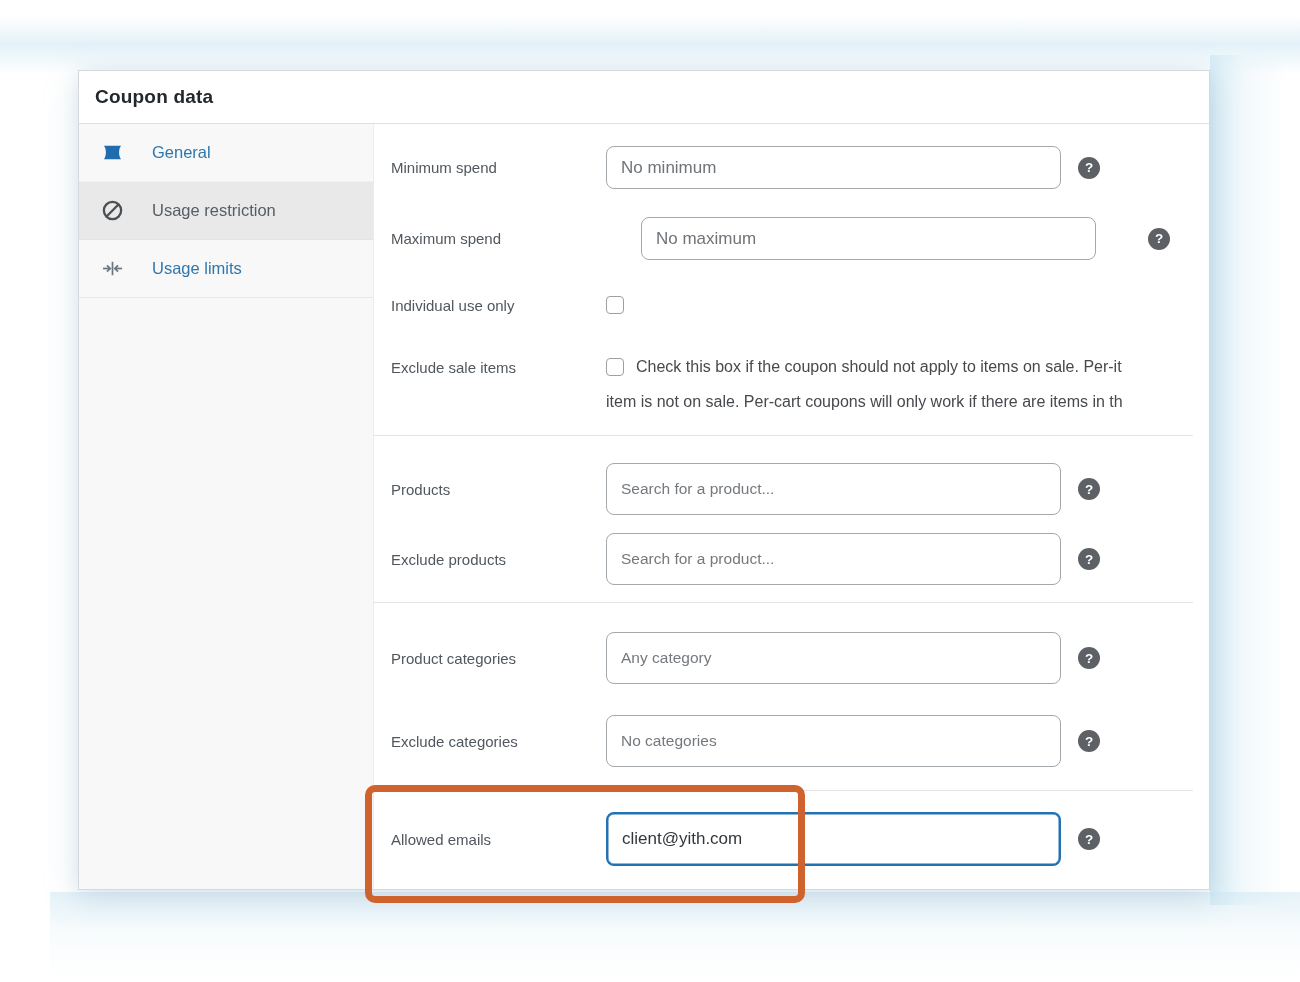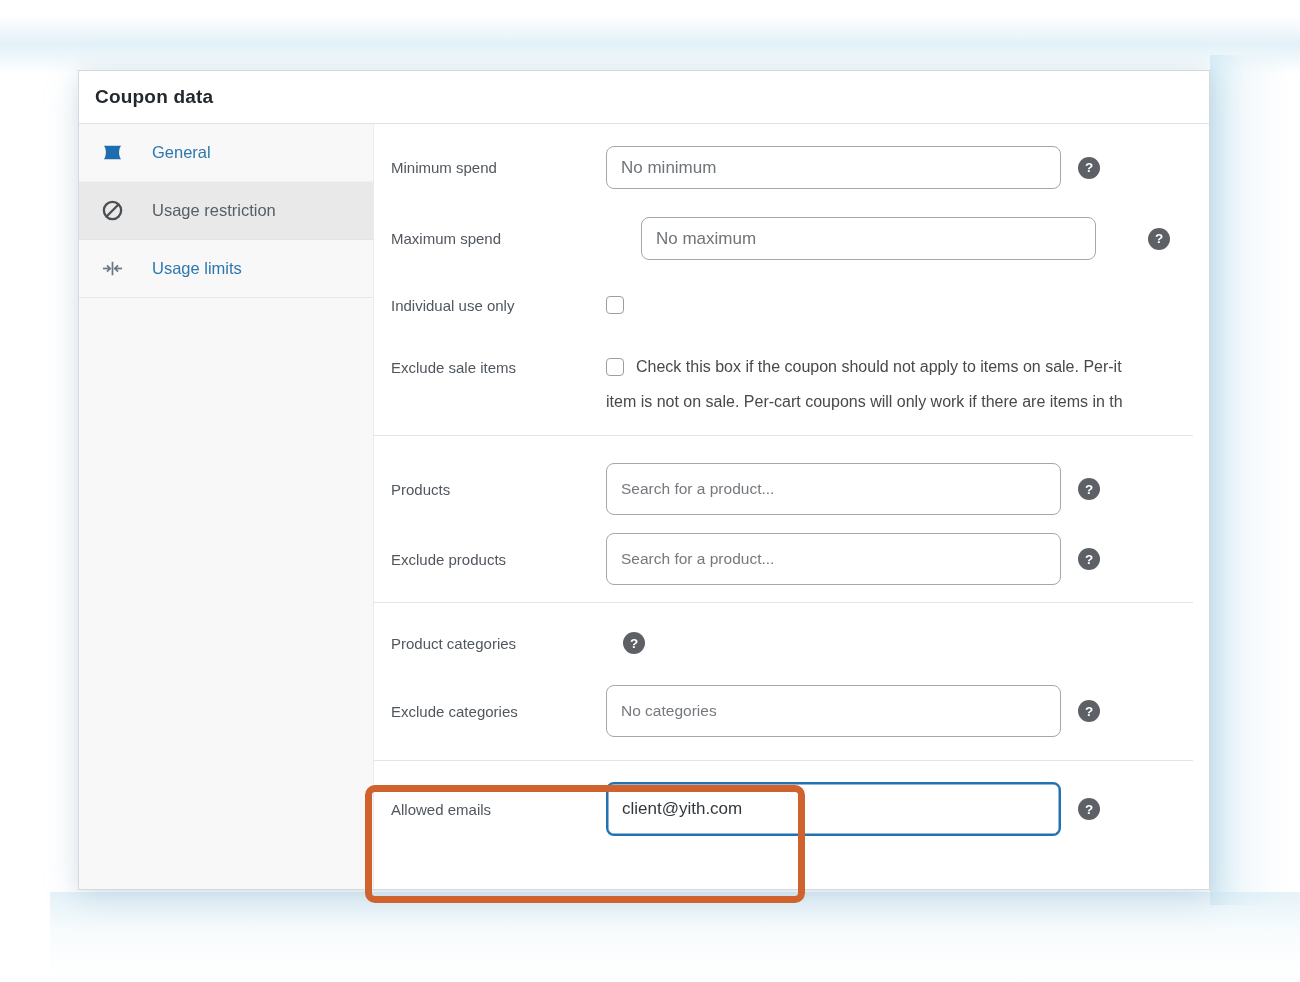--- a/index.html
+++ b/index.html
@@ -221,20 +221,23 @@
         <div class="select-box">
           <span class="select-placeholder">Search for a product...</span>
         </div>
         <span class="help">?</span>
       </div>
 
       <hr class="sep sep-2">
 
       <div class="row gap-f">
         <label class="lbl">Product categories</label>
+        <div class="select-box">
+          <span class="select-placeholder">Any category</span>
+        </div>
         <span class="help">?</span>
       </div>
 
       <div class="row gap-g">
         <label class="lbl">Exclude categories</label>
         <div class="select-box">
           <span class="select-placeholder">No categories</span>
         </div>
         <span class="help">?</span>
       </div>

